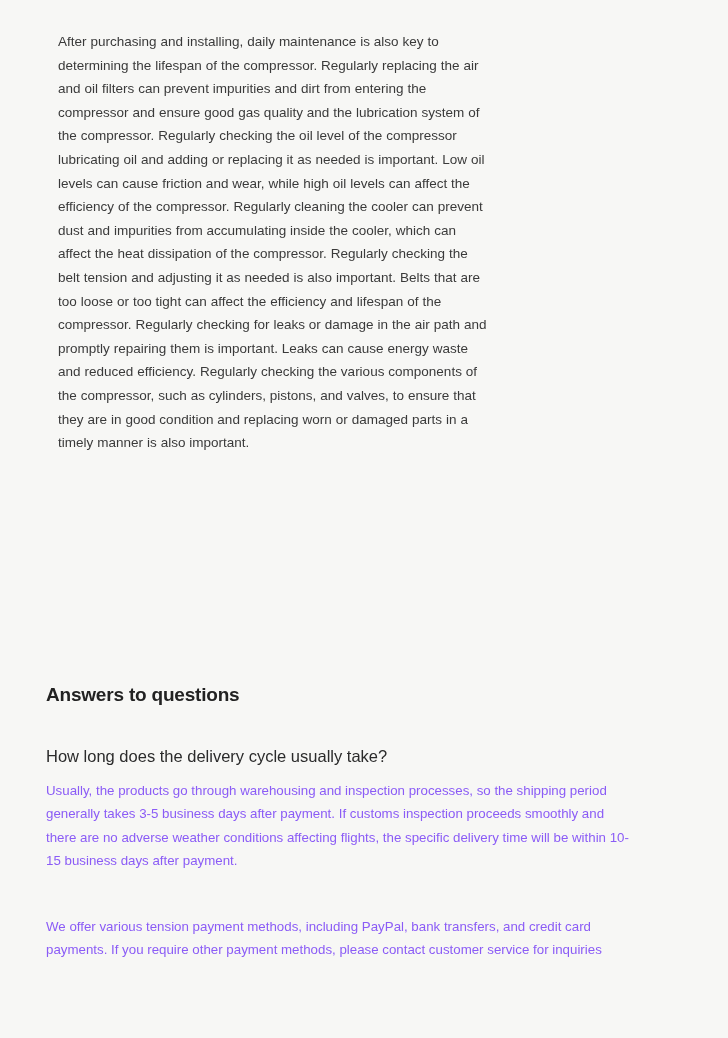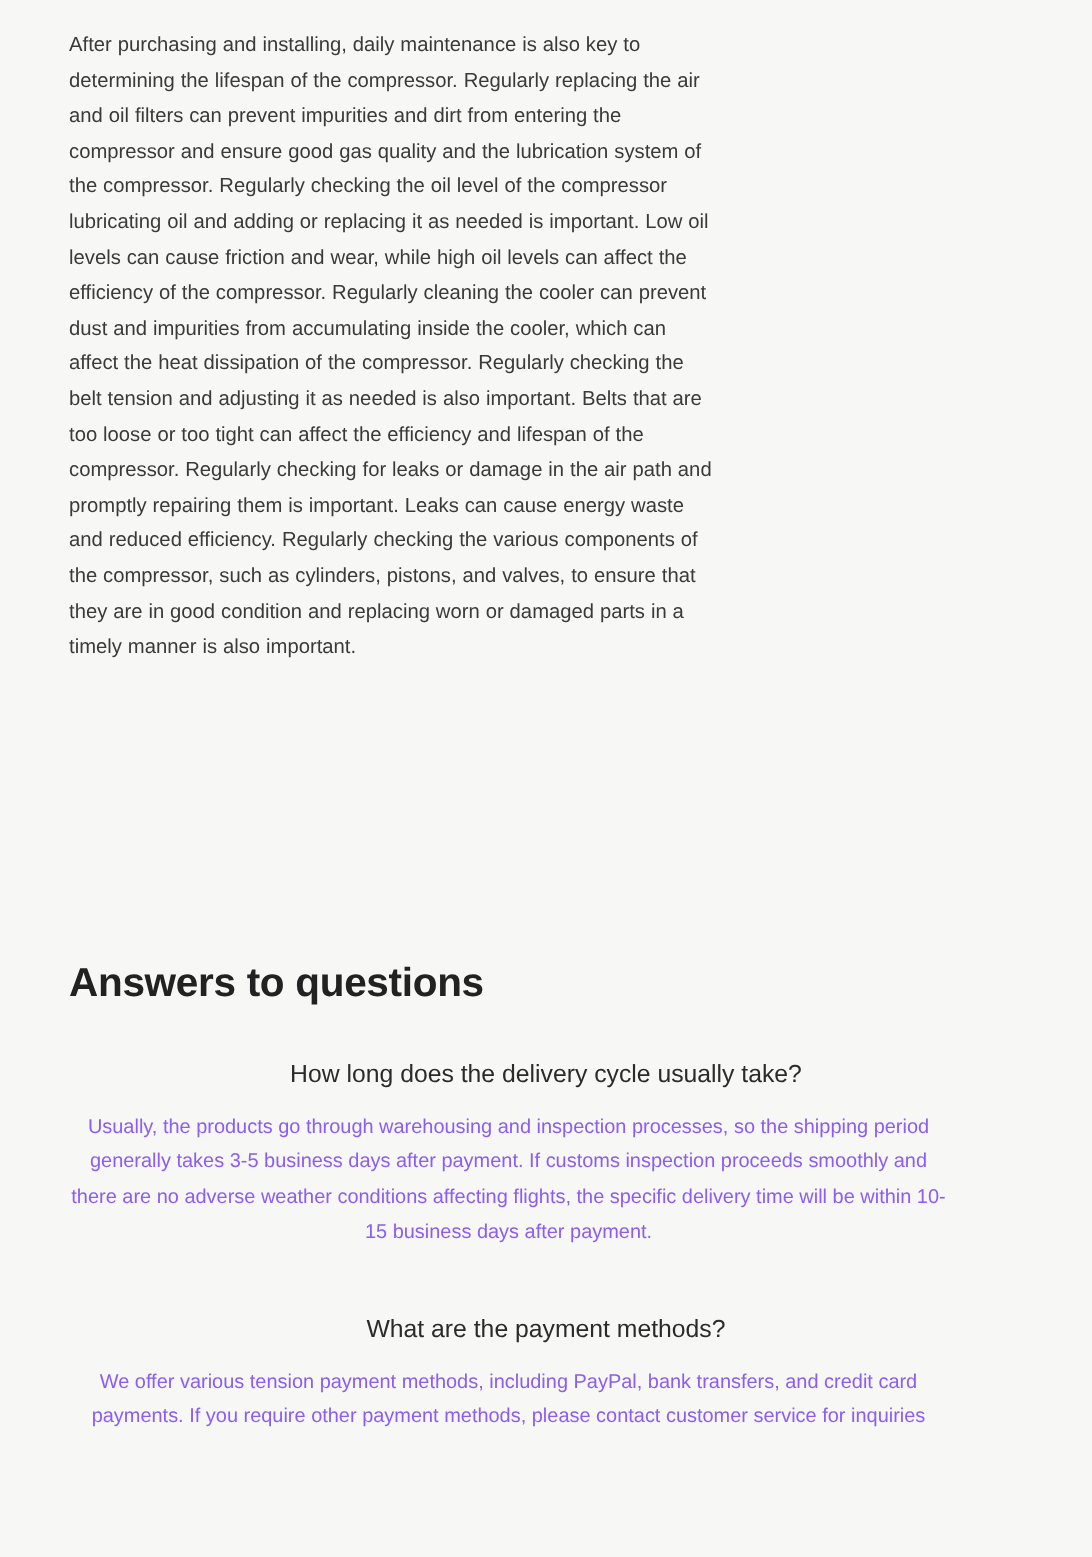--- a/index.html
+++ b/index.html
@@ -17,38 +17,37 @@
   .page {
     width: 728px;
     box-sizing: border-box;
     padding: 18px 46px 0 46px;
   }
   .intro-paragraph {
     font-size: 13.5px;
     line-height: 23.6px;
     color: #3a3a3a;
     max-width: 432px;
-    margin: 0;
+    margin: 12px;
     text-align: left;
     word-spacing: 0.2px;
   }
   .spacer-block {
     height: 196px;
   }
   .section-heading {
-    font-size: 27px;
+    font-size: 19px;
     line-height: 32px;
     font-weight: bold;
     color: #222222;
-    margin: 0 0 34px 0;
+    margin: 16px 0 34px 0;
     letter-spacing: -0.2px;
   }
   .qa-item {
     margin-bottom: 30px;
-    text-align: center;
   }
   .qa-question {
     font-size: 16.5px;
     line-height: 22px;
     color: #2b2b2b;
     font-weight: normal;
     margin: 0 0 12px 0;
   }
   .qa-answer {
     font-size: 13.3px;
@@ -71,17 +70,16 @@
   <div class="spacer-block"></div>
 
   <h1 class="section-heading">Answers to questions</h1>
 
   <div class="qa-item">
     <h2 class="qa-question">How long does the delivery cycle usually take?</h2>
     <p class="qa-answer">Usually, the products go through warehousing and inspection processes, so the shipping period generally takes 3-5 business days after payment. If customs inspection proceeds smoothly and there are no adverse weather conditions affecting flights, the specific delivery time will be within 10-15 business days after payment.</p>
   </div>
 
   <div class="qa-item second">
-    <h2 class="qa-question">What are the payment methods?</h2>
     <p class="qa-answer">We offer various tension payment methods, including PayPal, bank transfers, and credit card payments. If you require other payment methods, please contact customer service for inquiries</p>
   </div>
 
 </div>
 
 </body></html>

